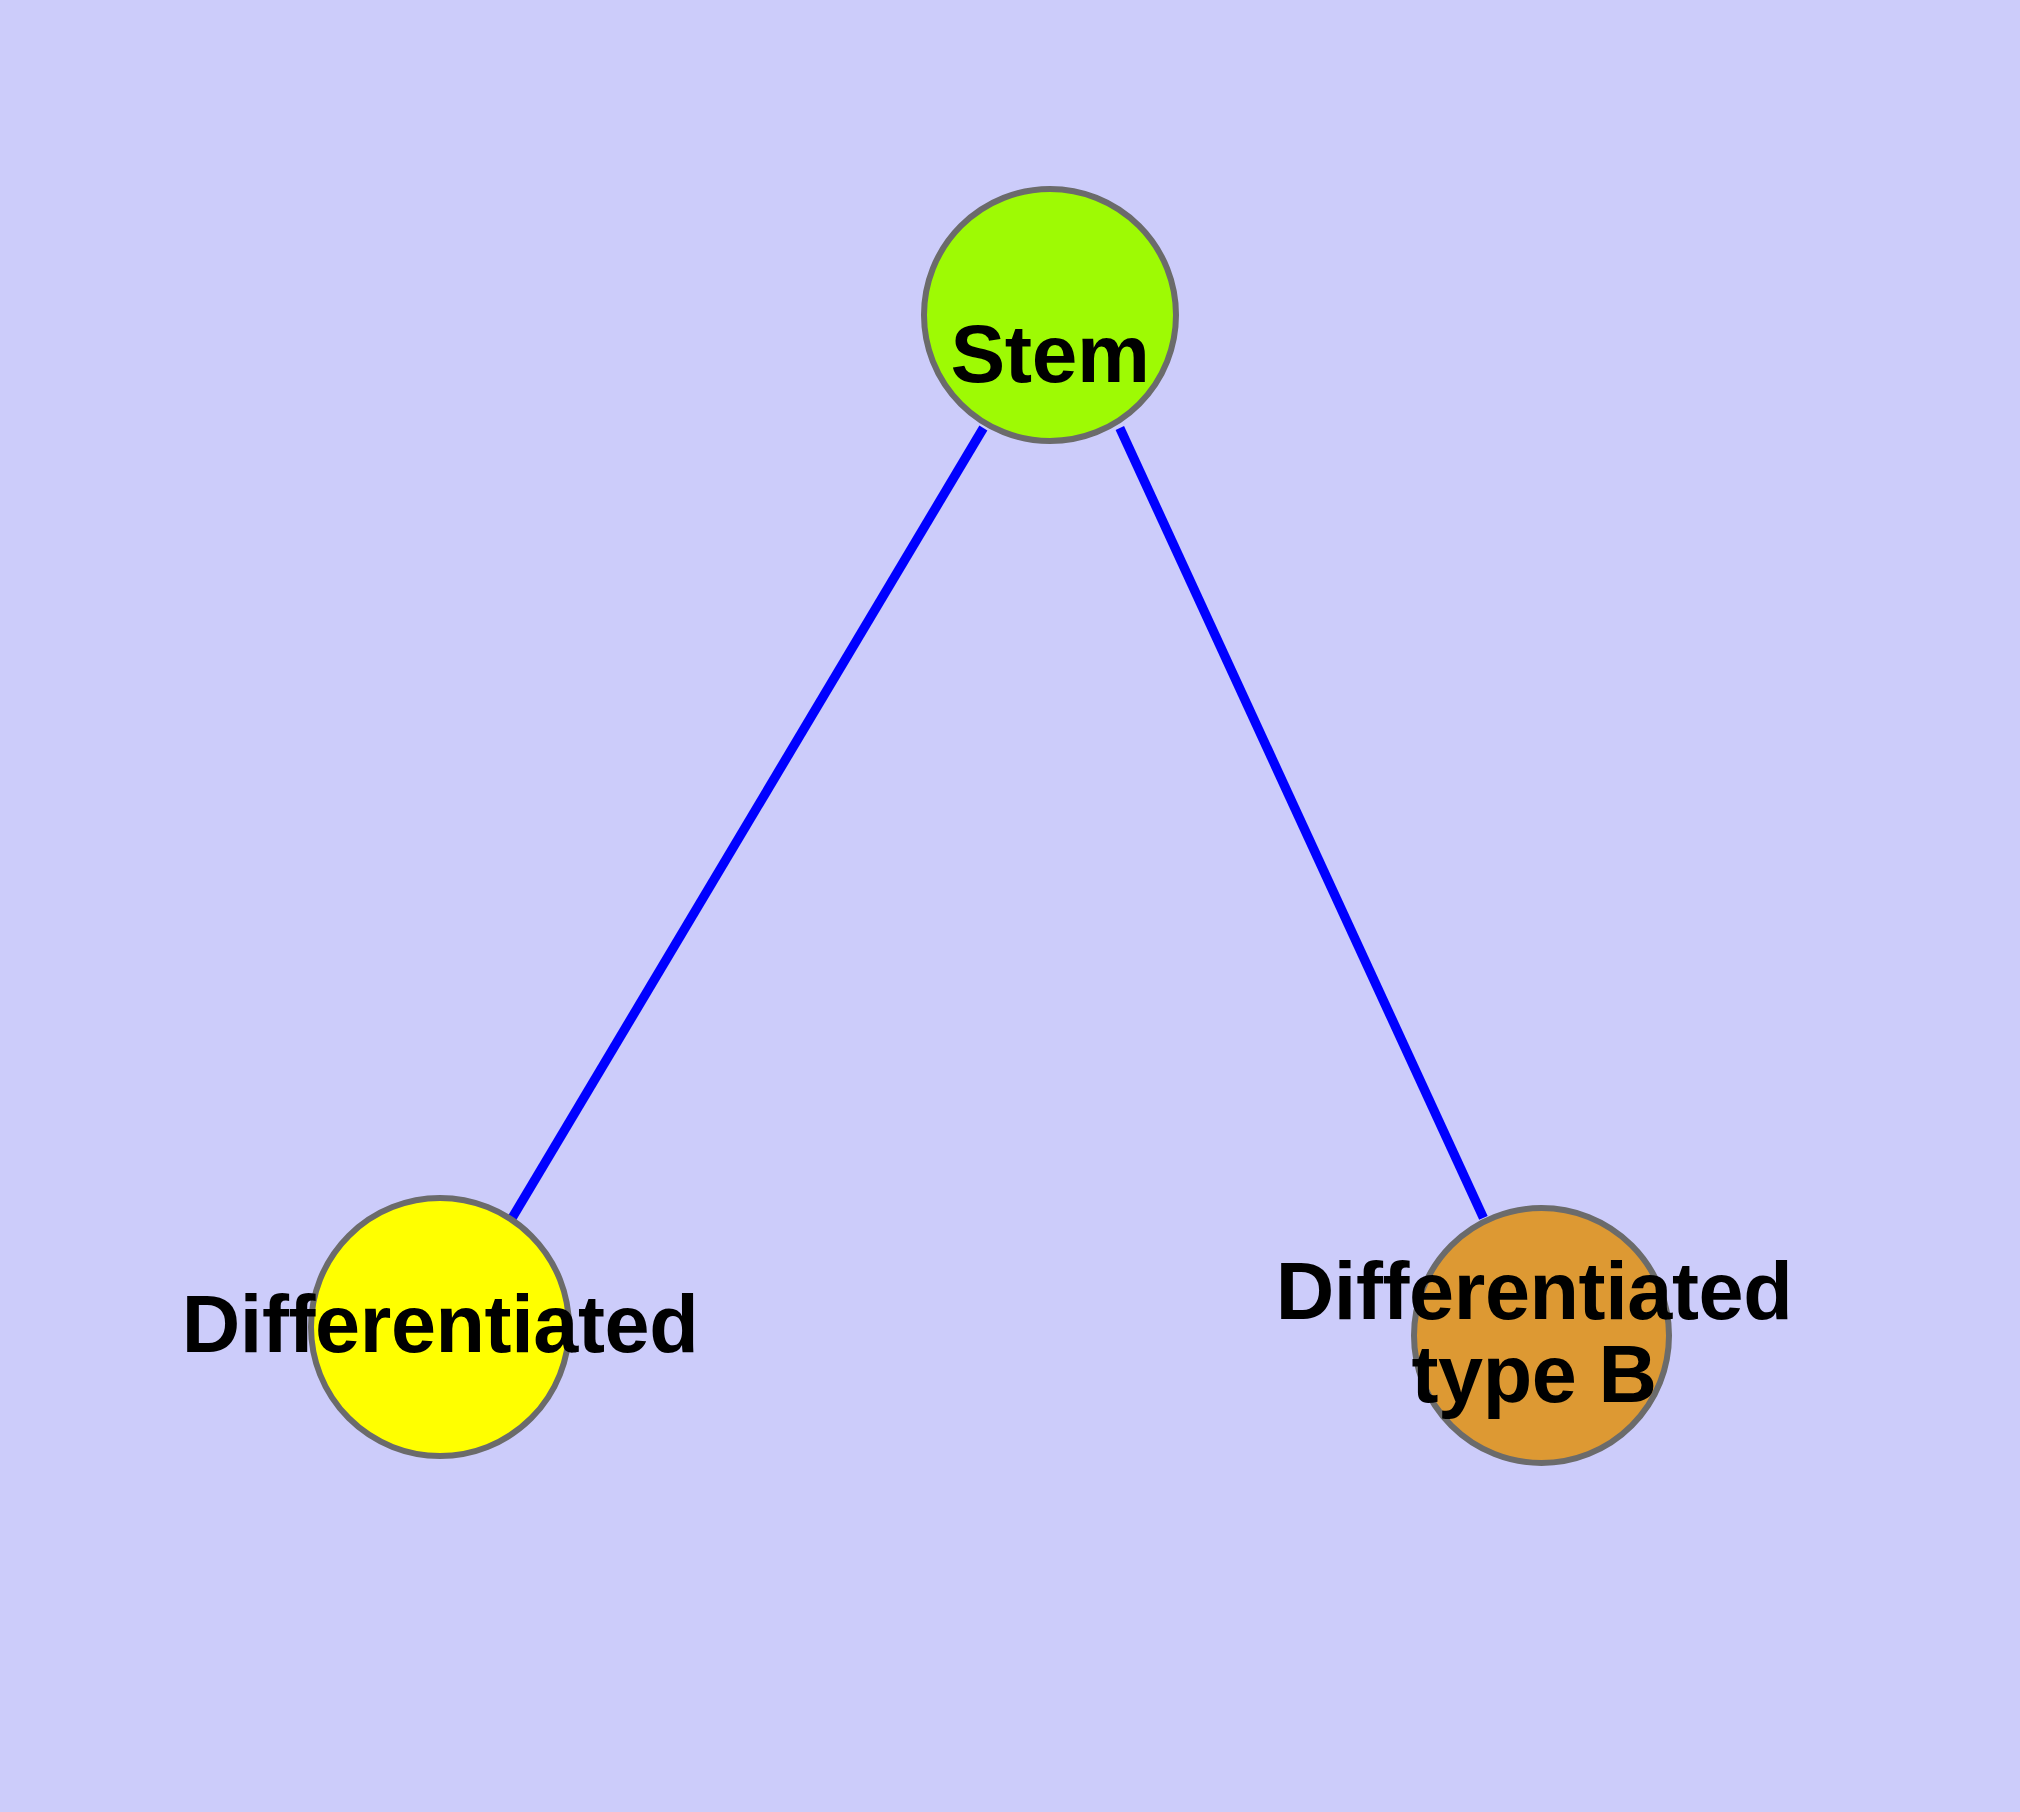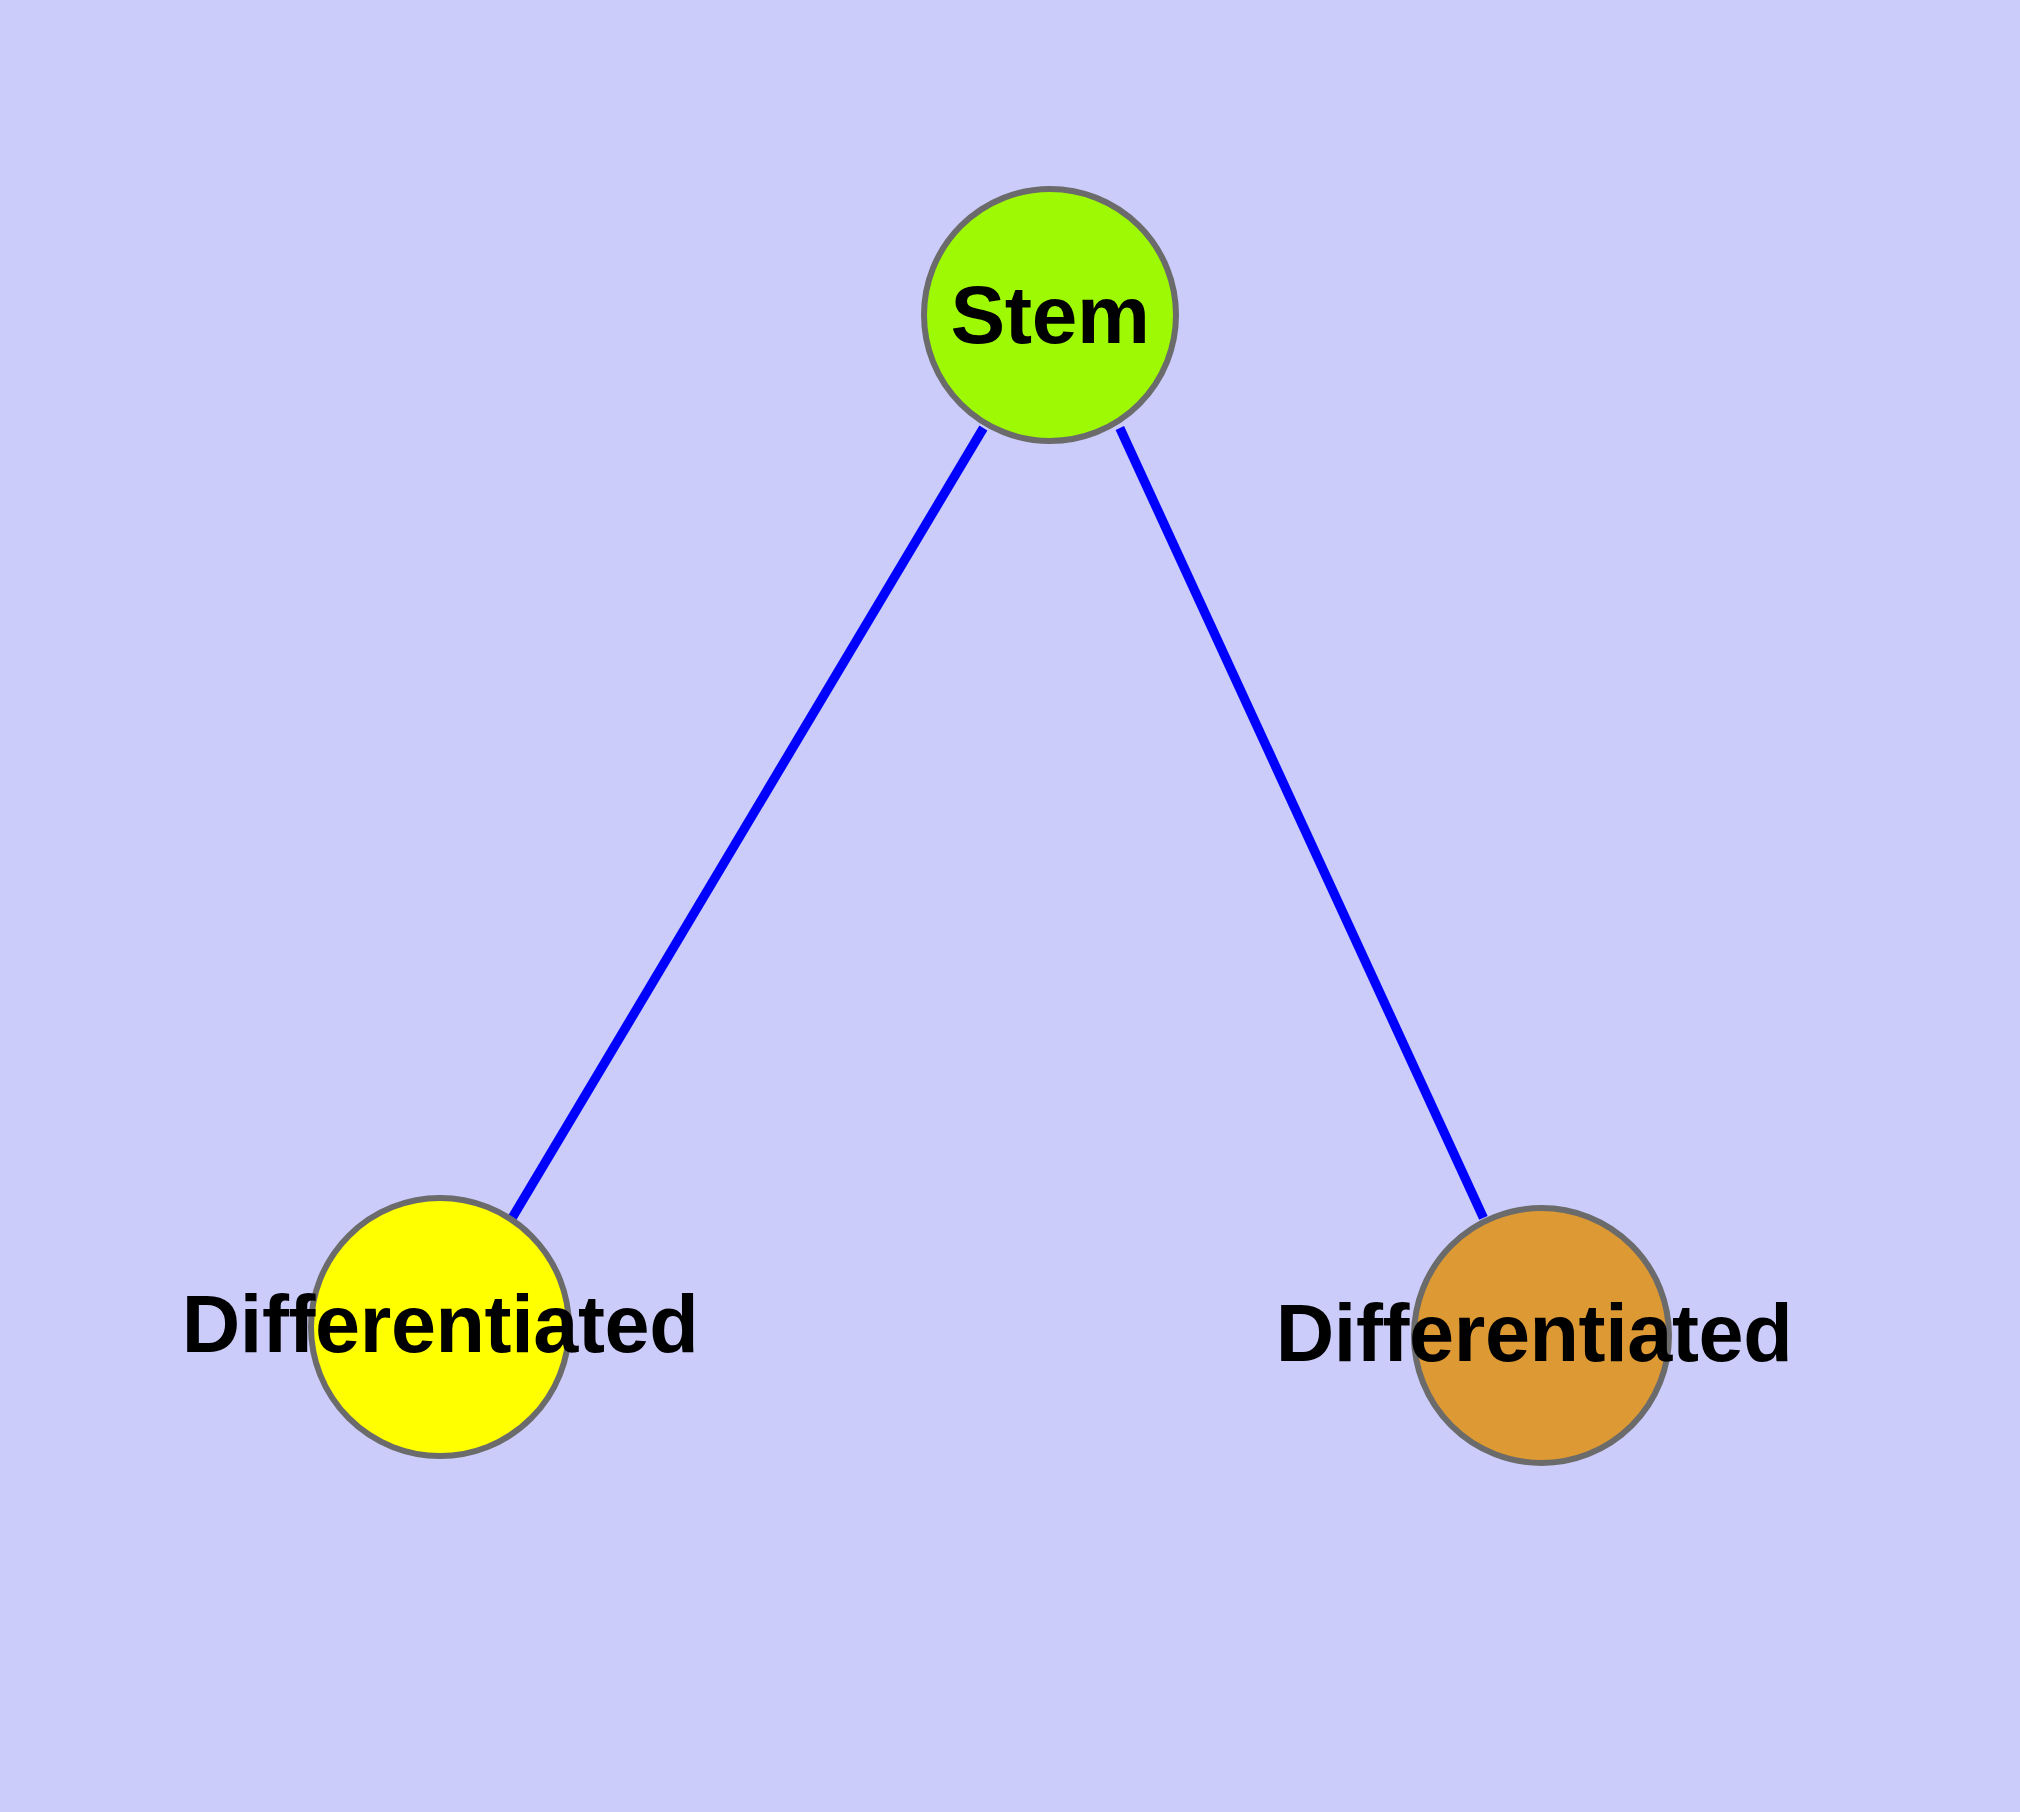--- a/index.html
+++ b/index.html
@@ -68,20 +68,21 @@
   #node-stem {
     left: 921px;
     top: 186px;
     width: 258px;
     height: 258px;
     background: #9efa04;
     border: 6.8px solid #6b6b6b;
   }
   #node-stem .node-label {
     font-size: 82px;
+    margin-top: 39px;
   }
 
   
   #node-diff-a {
     left: 308px;
     top: 1196px;
     width: 264px;
     height: 263px;
     background: #ffff00;
     border: 6.8px solid #6b6b6b;
@@ -130,18 +131,19 @@
 
     <div class="node" id="node-diff-a" style="left: 308px; top: 1195px; width: 264px; height: 264px; background: rgb(255, 255, 0); border-color: rgb(107, 107, 107);">
       <span class="node-label">
         <span class="label-line">Differentiated</span>
       </span>
     </div>
 
     <div class="node" id="node-diff-b" style="left: 1411px; top: 1205px; width: 261px; height: 261px; background: rgb(221, 153, 51); border-color: rgb(107, 107, 107);">
       <span class="node-label">
         <span class="label-line">Differentiated</span>
+        <span class="label-line">type B</span>
       </span>
     </div>
 
   </div>
 </div>
 
 
 </body></html>

